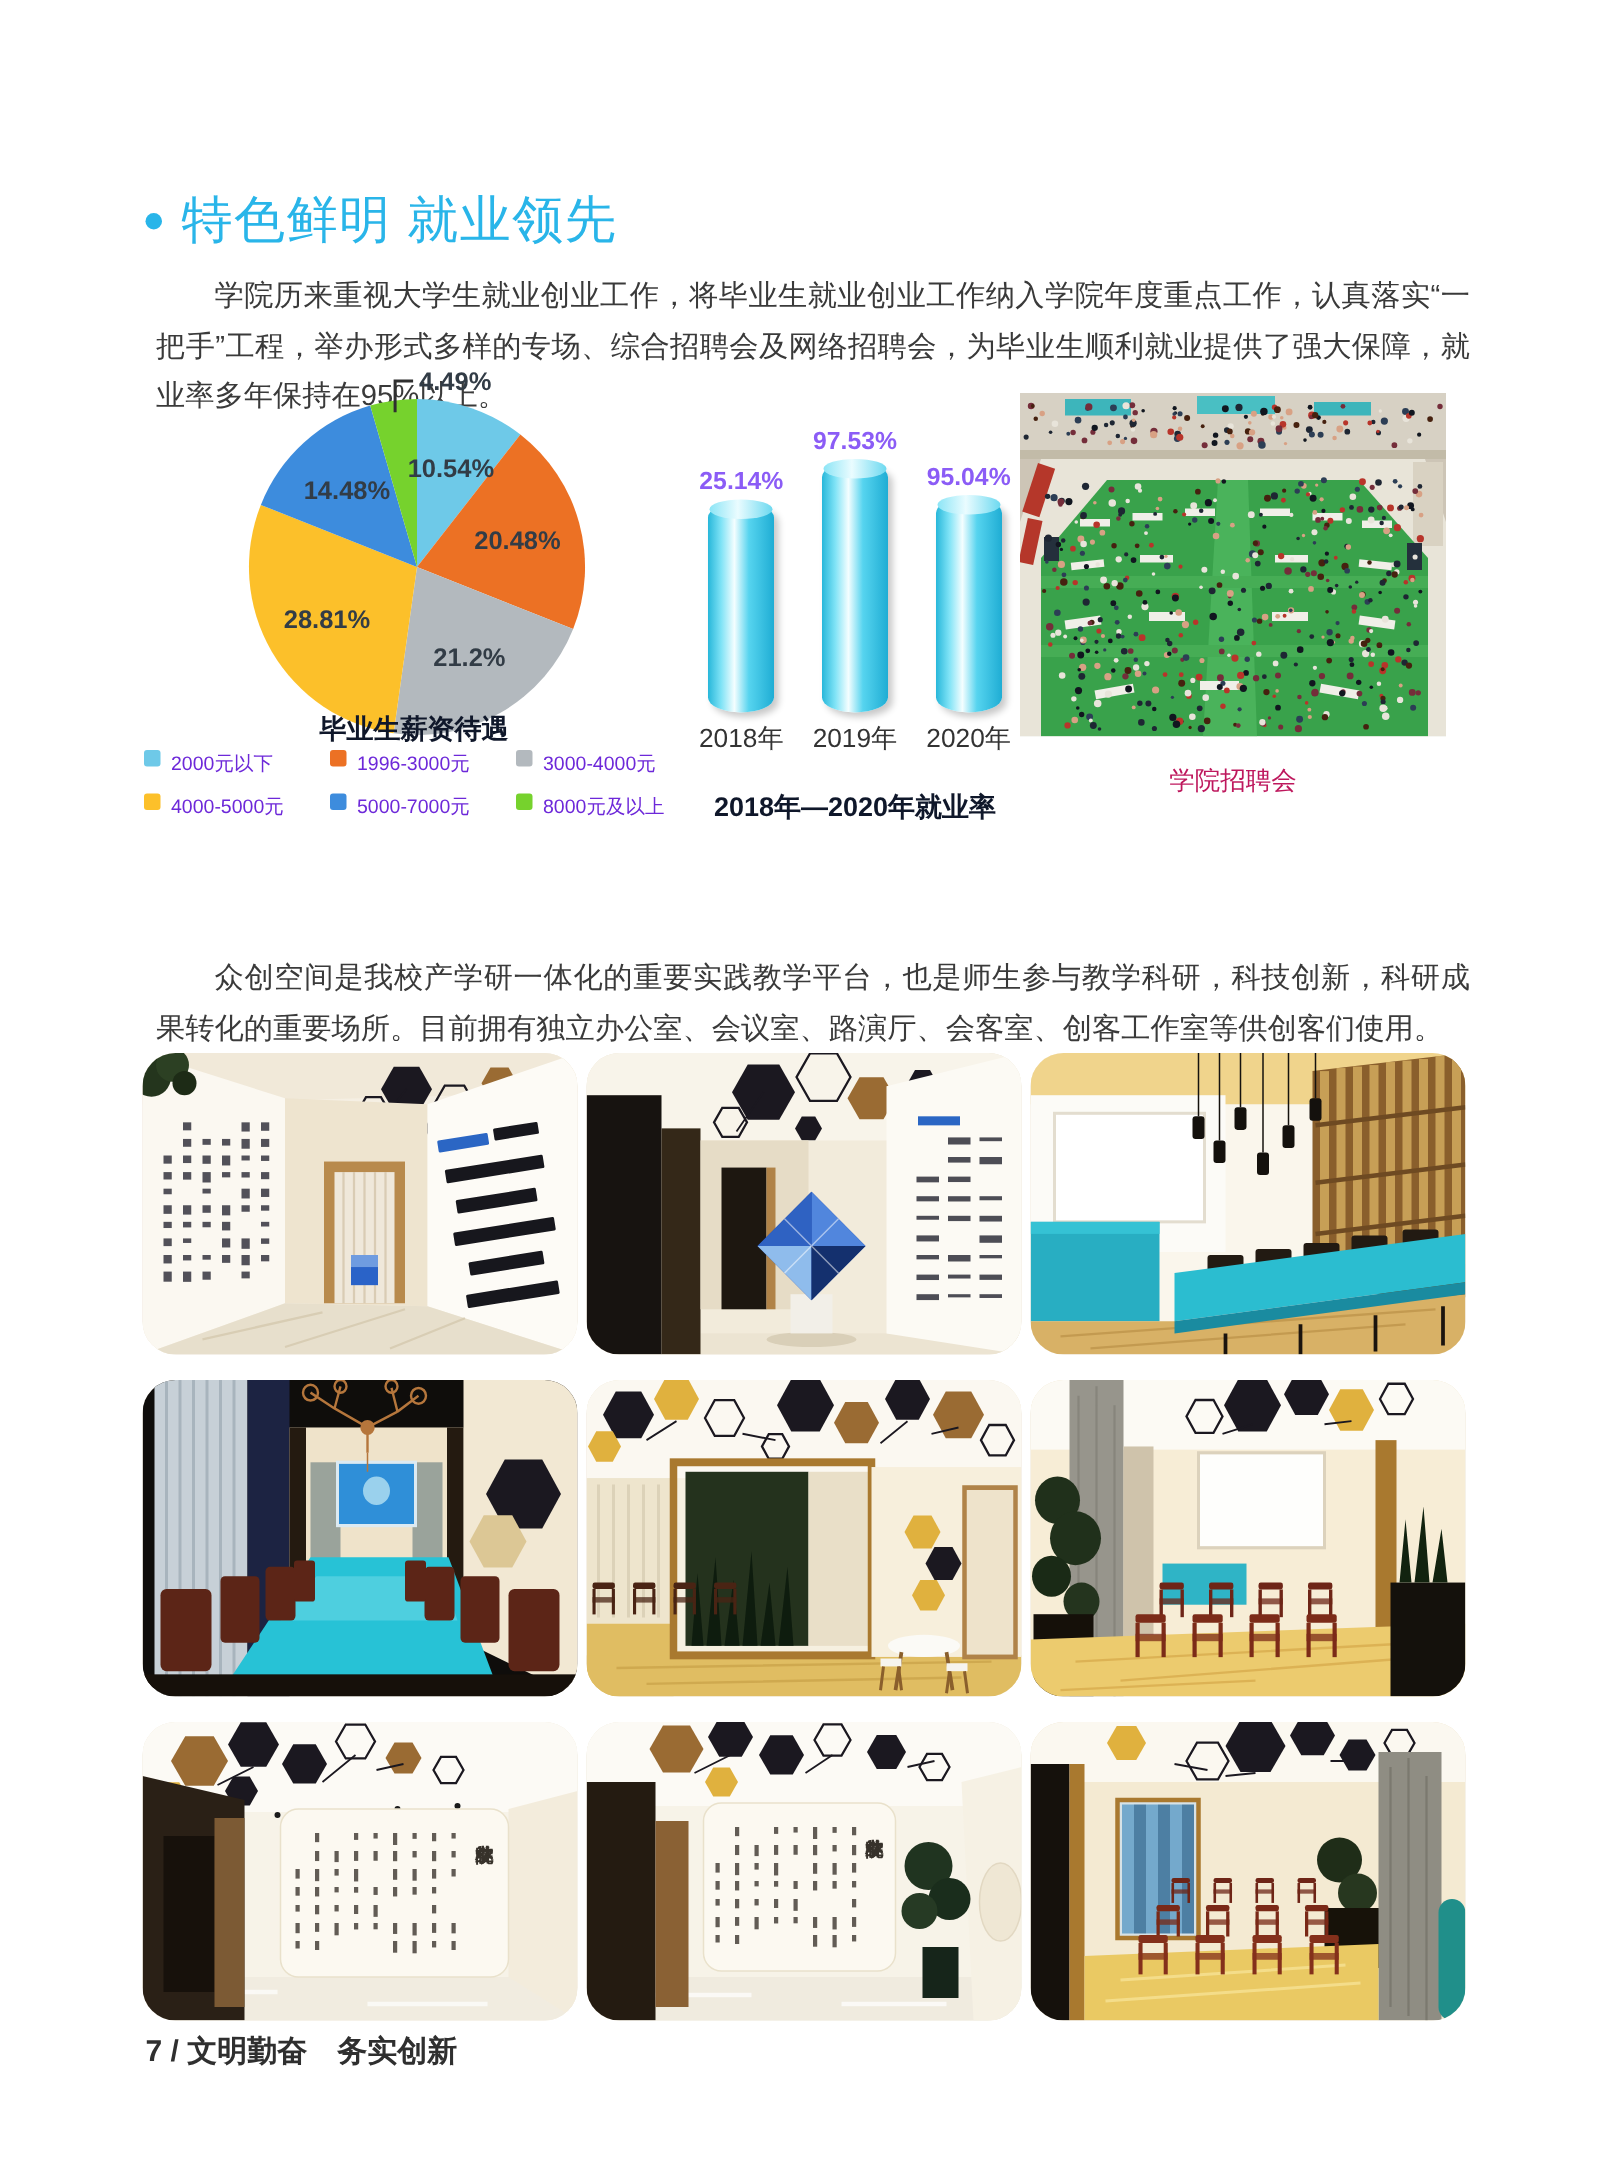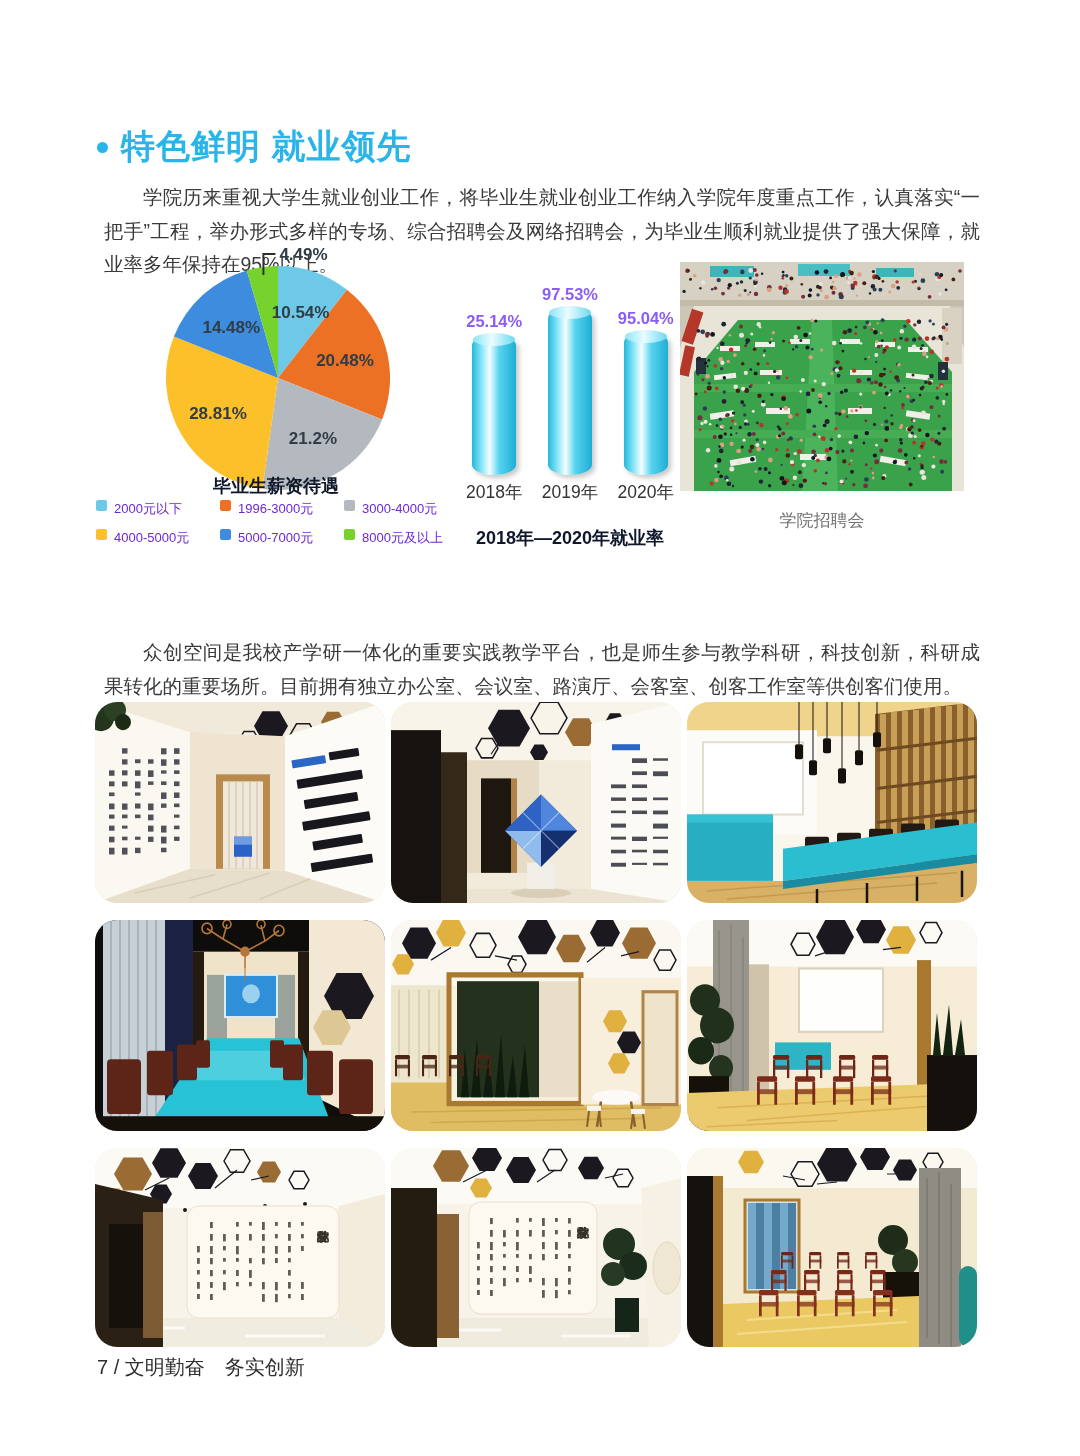--- a/index.html
+++ b/index.html
@@ -1,42 +1,42 @@
 <!DOCTYPE html>
 <html><head>
 <meta charset="utf-8">
 <style>
   *{margin:0;padding:0;box-sizing:border-box}
   html,body{background:#fff}
   body{width:1080px;height:1456px;font-family:"Liberation Sans","DejaVu Sans",sans-serif}
   .page{position:relative;width:1080px;height:1456px;background:#fff;overflow:hidden}
-  .h1{position:absolute;display:flex;align-items:center;gap:13px;color:#29b5e9;font-size:34px;font-weight:700;letter-spacing:1px;white-space:nowrap}
+  .h1{position:absolute;display:flex;align-items:center;gap:13px;color:#29b5e9;font-size:34px;font-weight:400;letter-spacing:1px;white-space:nowrap}
   .h1 .dot{width:11px;height:11px;border-radius:50%;background:#29b5e9;flex:none}
   .para{position:absolute;width:876px;font-size:19.5px;line-height:33.5px;color:#3a3a3a;text-align:justify;text-indent:2em}
   .fig-title{position:absolute;text-align:center;font-size:18px;font-weight:700;color:#0f172a}
-  .caption{position:absolute;text-align:center;font-size:17px;color:#737373}
+  .caption{position:absolute;text-align:center;font-size:17px;color:#be185d}
   .legend{position:absolute;left:96px;top:500px;width:382px;display:flex;flex-wrap:wrap}
   .legend-item{width:124px;height:29px;display:flex;align-items:flex-start;font-size:13px;color:#6d28d9;white-space:nowrap}
   .legend-swatch{width:11px;height:11px;border-radius:2px;margin-right:7px;flex:none}
   .bar-chart{position:absolute;left:466px;top:296px;width:208px;height:208px;display:flex;justify-content:space-between;align-items:flex-end}
   .bar-col{display:flex;flex-direction:column;align-items:center}
   .bar-value{font-size:16.5px;font-weight:700;color:#8b5cf6;margin-bottom:4px;white-space:nowrap}
   .bar-year{font-size:17.5px;color:#333;margin-top:5px;white-space:nowrap}
   .bar-cyl{width:44px;position:relative;border-radius:22px/10px;
     background:linear-gradient(90deg,#27b7da 0%,#7fe3f6 20%,#f4feff 40%,#56d4ef 62%,#1fadd4 100%);
     box-shadow:3px 3px 5px rgba(0,0,0,.22)}
   .bar-cyl::before{content:'';position:absolute;left:1px;right:1px;top:-2px;height:13px;border-radius:50%;
     background:linear-gradient(90deg,#8ce5f6,#eafcff 45%,#6cd9f0)}
   .photo-grid{position:absolute;left:95px;top:702px;width:882px;display:grid;
     grid-template-columns:290px 290px 290px;grid-template-rows:201px 211px 199px;column-gap:6px;row-gap:17px}
   .cell{border-radius:22px;overflow:hidden;background:#eee8da}
   .cell svg{display:block;width:100%;height:100%}
   .jobfair{position:absolute;left:680px;top:262px;width:284px;height:229px;overflow:hidden}
   .jobfair svg{display:block;width:100%;height:100%}
-  .footer{position:absolute;left:97px;top:1354px;font-size:20px;font-weight:400;color:#2f2f2f;white-space:nowrap}
+  .footer{position:absolute;left:97px;top:1354px;font-size:20px;font-weight:700;color:#2f2f2f;white-space:nowrap}
 </style>
 </head>
 <body>
 
 <div class="page">
 
   <div class="h1" style="left:97px;top:124px">
     <span class="dot"></span>
     <span>特色鲜明 就业领先</span>
   </div>

